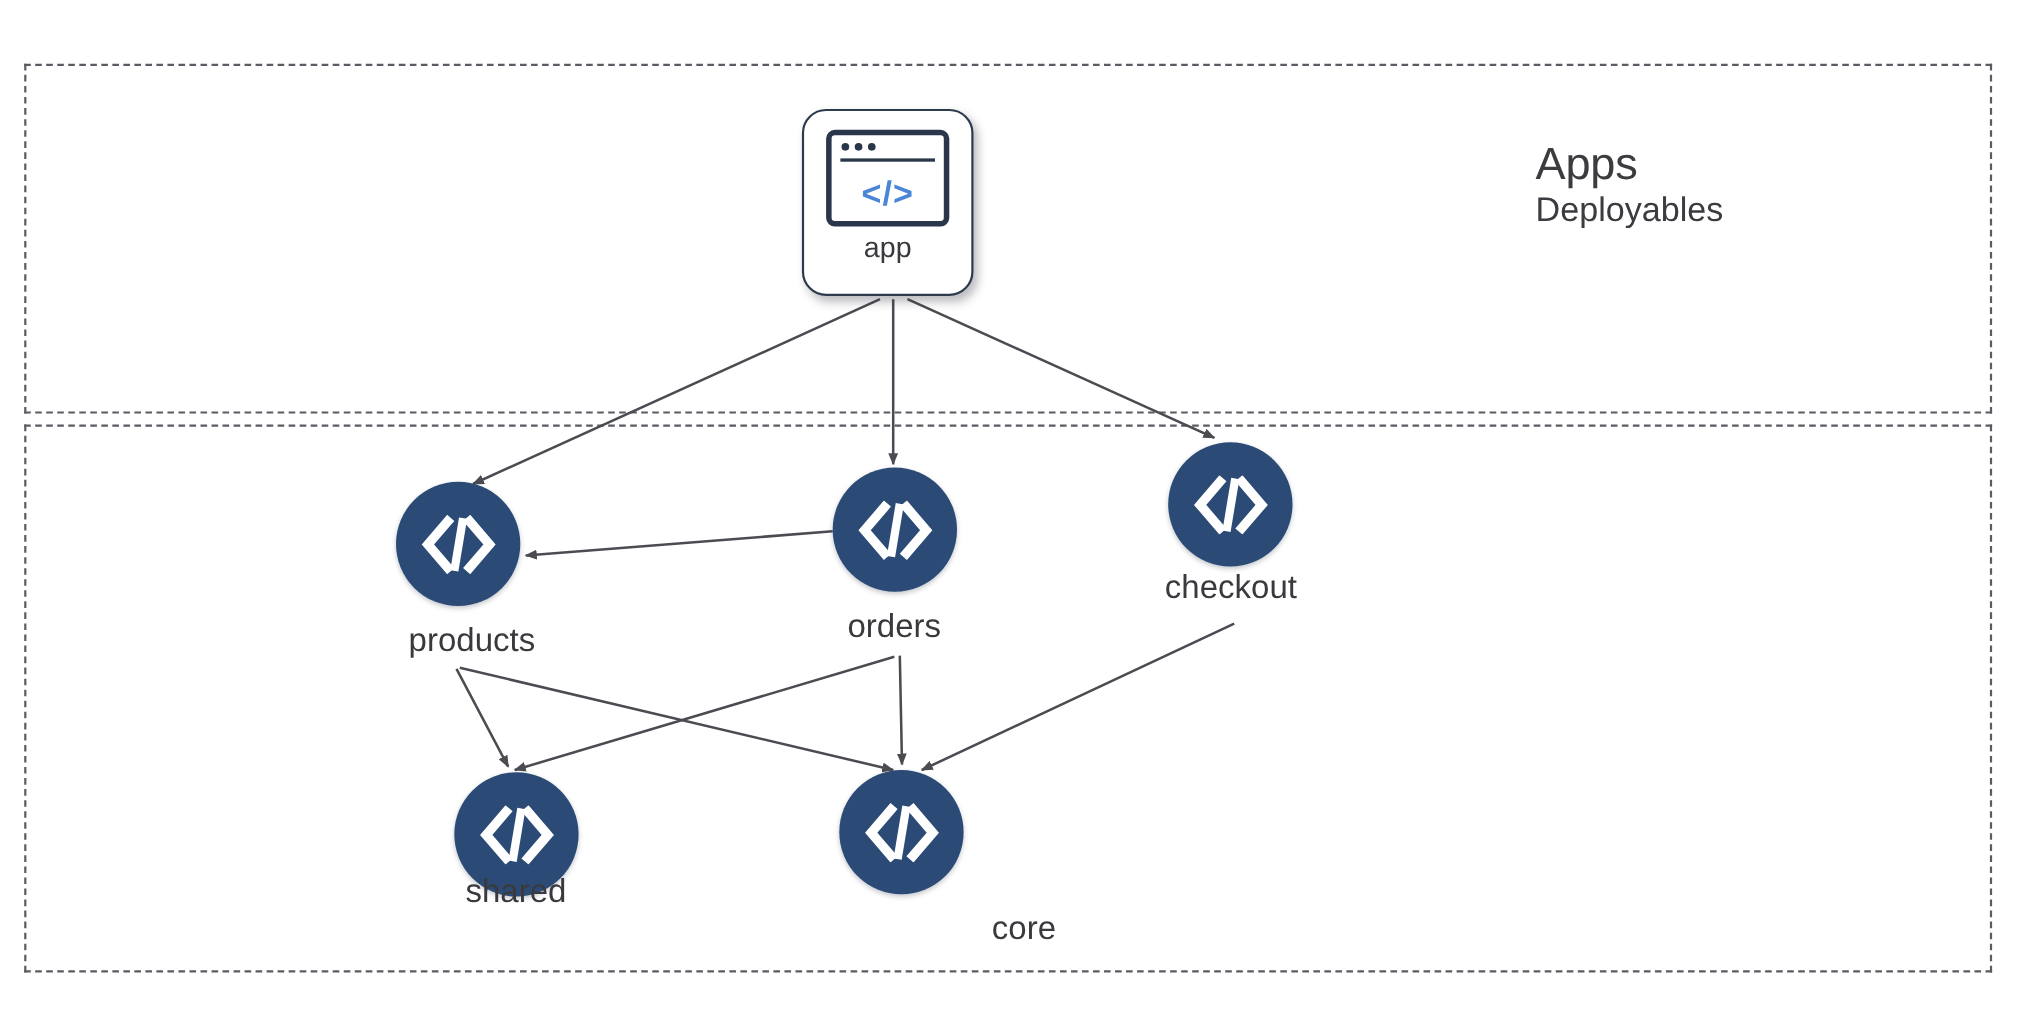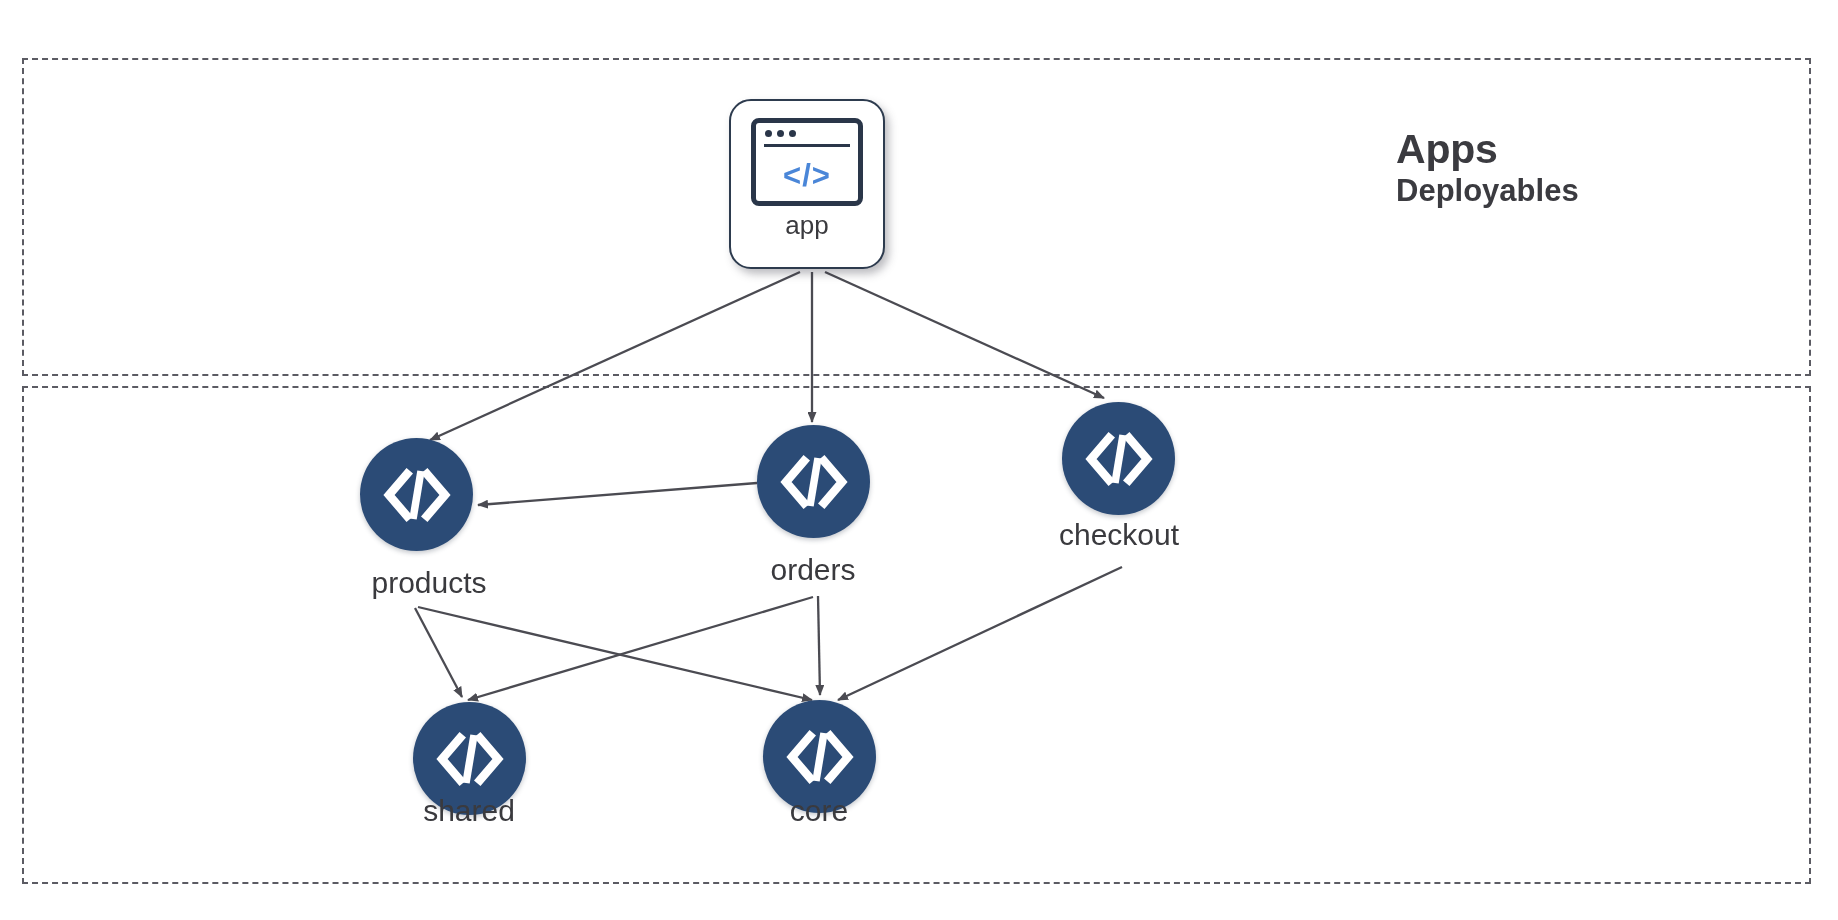--- a/index.html
+++ b/index.html
@@ -42,29 +42,29 @@
     height: 498px;
   }
 
   
   .zone-caption {
     position: absolute;
     user-select: none;
   }
   .zone-title {
     font-size: 41px;
-    font-weight: bold;
+    font-weight: normal;
     color: #3b3b40;
     line-height: 1.06;
     letter-spacing: -0.2px;
     white-space: nowrap;
   }
   .zone-subtitle {
     font-size: 31px;
-    font-weight: bold;
+    font-weight: normal;
     color: #3b3b40;
     line-height: 1.3;
     white-space: nowrap;
   }
   #caption-apps { left: 1396px; top: 128px; }
   #caption-libs { left: 1396px; top: 518px; }
 
   
   #edges {
     position: absolute;
@@ -268,16 +268,16 @@
   </div>
 
   <div class="lib-node">
     <div class="lib-circle" style="left:763px; top:700px; width:113px; height:113px;">
       <svg width="72" height="54" viewBox="0 0 72 54" aria-hidden="true">
         <path d="M26 6 L8 27 L26 48" stroke="#ffffff" stroke-width="8.5" fill="none" stroke-linecap="square" stroke-linejoin="miter"></path>
         <path d="M46 6 L64 27 L46 48" stroke="#ffffff" stroke-width="8.5" fill="none" stroke-linecap="square" stroke-linejoin="miter"></path>
         <path d="M40 3 L32 51" stroke="#ffffff" stroke-width="7.5" fill="none" stroke-linecap="butt"></path>
       </svg>
     </div>
-    <div class="lib-label" style="left:678px; top:796px; width:282px;">core</div>
+    <div class="lib-label" style="left:678px; top:830px; width:282px;text-align:right;">core</div>
   </div>
 
 </div>
 
 </body></html>

